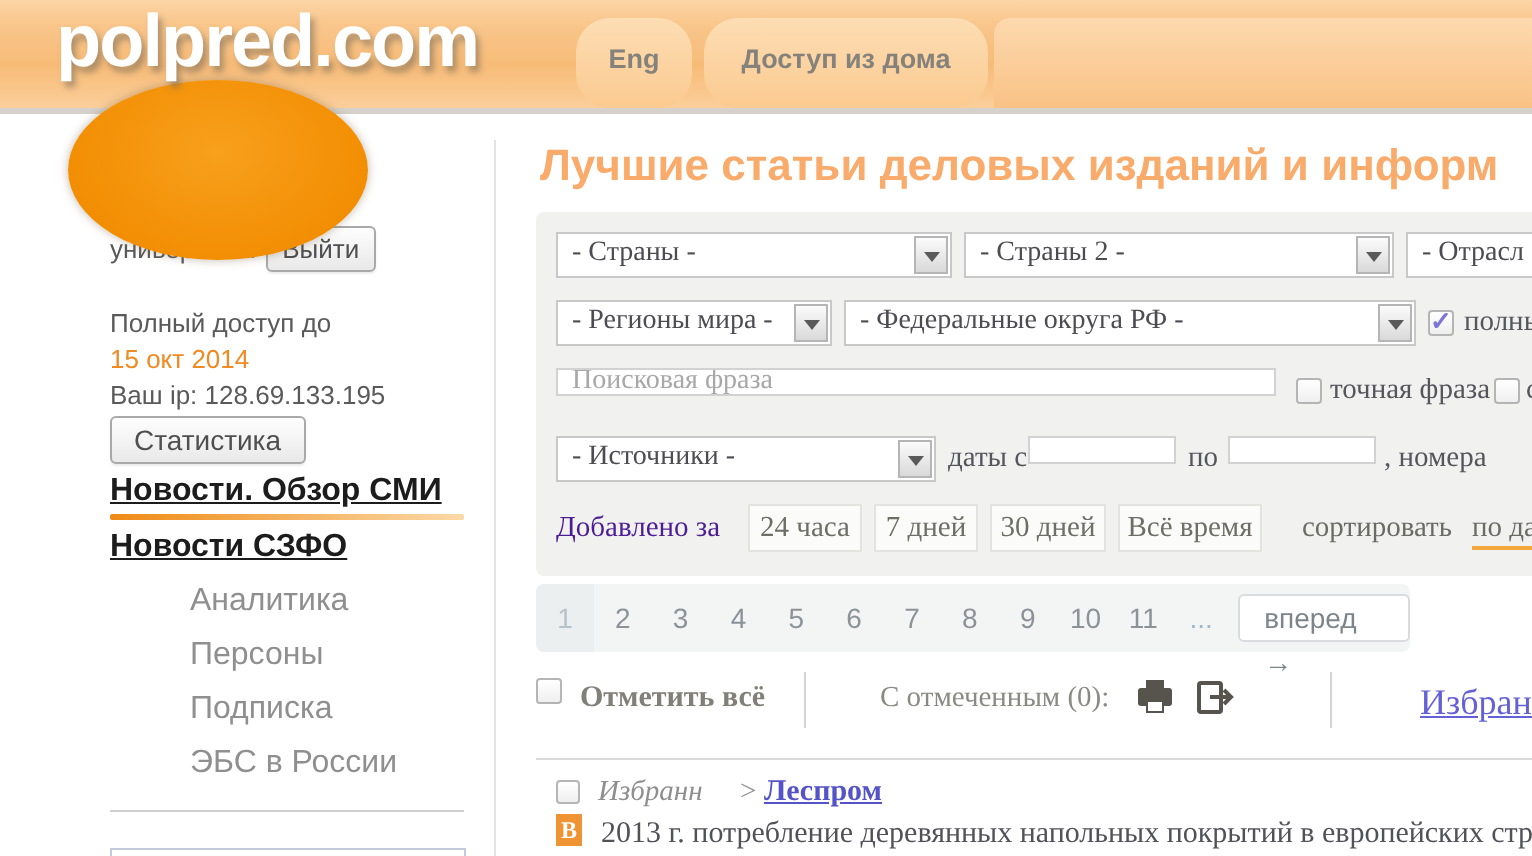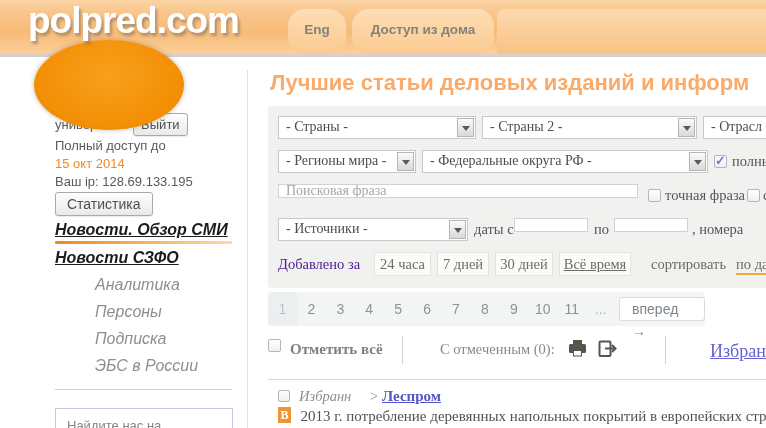--- a/index.html
+++ b/index.html
@@ -22,24 +22,24 @@
          color:#84827b; font-weight:bold; font-size:13.5px; text-align:center; padding-top:13px; cursor:pointer;border-radius:17px; }
   .tab-eng { left:288px; width:58px; }
   .tab-home { left:352px; width:142px; }
 
   
   .sidebar { position:absolute; left:55px; top:75px; width:180px; }
   .org { font-size:13px; color:#5a5a5a; line-height:19px; }
   .btn { display:inline-block; font-size:13px; color:#4f4f4f; border:1px solid #a9a9a9; border-radius:3px;
          background:linear-gradient(#fefefe,#e9e9e9); padding:1px 7px; cursor:pointer;
          box-shadow:0 1px 1px rgba(0,0,0,.08); }
-  .access { margin-top:1px; font-size:13px; color:#5a5a5a; line-height:18px; }
+  .access { margin-top:17px; font-size:13px; color:#5a5a5a; line-height:18px; }
   .access .date { color:#f08a23; }
   .stats-btn { margin-top:1px; font-size:14px; padding:3px 11px; }
-  .nav { margin-top:4px;font-style:italic; }
+  .nav { margin-top:4px; }
   .nav-item { font-size:16px; color:#8f8f8f; line-height:20px; cursor:pointer; }
   .nav-item.strong { color:#1c1c1c; font-weight:bold; text-decoration:underline; }
   .nav-bar { width:177px; height:3px; margin-top:1px; border-radius:1px;
              background:linear-gradient(90deg,#ef8a15,#fbd9a6); }
   .nav-item + .nav-item { margin-top:7px;margin-left:40px; }
   .nav-item.n1 { margin-top:4px; }
   .side-div { width:177px; height:1px; background:#cfcfcf; margin-top:13px; }
   .fb-box { margin-top:18px; width:178px; border:1px solid #c3cad9; background:#fff; padding:9px 11px;
             font-size:13px; color:#858585; height:40px; cursor:pointer; }
   .vdiv { position:absolute; left:247px; top:70px; height:358px; width:1px; background:#e3e3e3; }
@@ -194,21 +194,21 @@
         <span class="lbl" style="left:326px;">по</span>
         <input class="inp" style="left: 346px; width: 74px;">
         <span class="lbl" style="left:424px;">, номера</span>
       </div>
 
       <div class="row" style="top:146px;">
         <span class="lbl" style="left:10px;top:4px;color:#4c1d95;">Добавлено за</span>
         <span class="pbtn" style="left:106px;width:57px;">24 часа</span>
         <span class="pbtn" style="left:169px;width:52px;">7 дней</span>
         <span class="pbtn" style="left:227px;width:58px;">30 дней</span>
-        <span class="pbtn" style="left:291px;width:72px;text-decoration:underline;">Всё время</span>
+        <span class="pbtn" style="left:291px;width:72px;">Всё время</span>
         <span class="lbl" style="left:383px;top:4px;color:#6b6b66;">сортировать</span>
         <span class="lbl sort-link" style="left:468px;top:4px;color:#6b6b66;">по да</span>
       </div>
     </div>
 
     <div class="pager">
       <span class="pg cur">1</span>
       <span class="pg">2</span>
       <span class="pg">3</span>
       <span class="pg">4</span>

